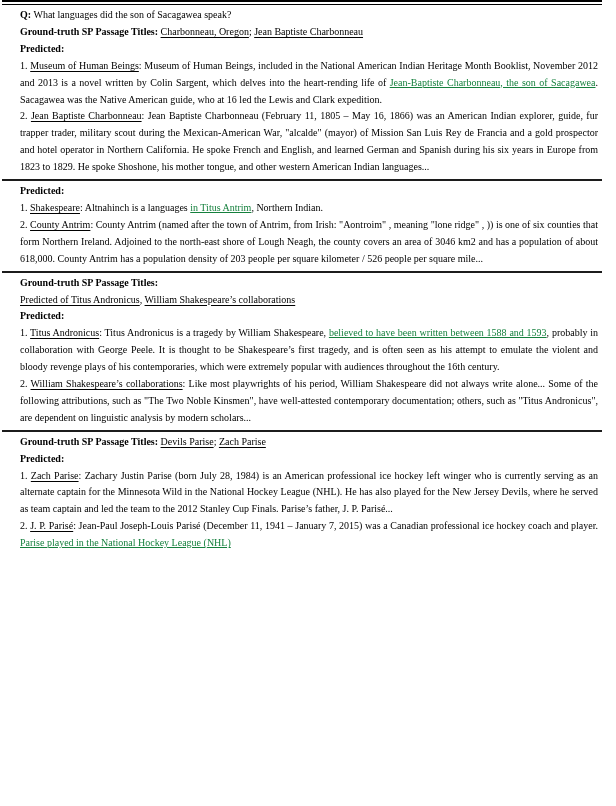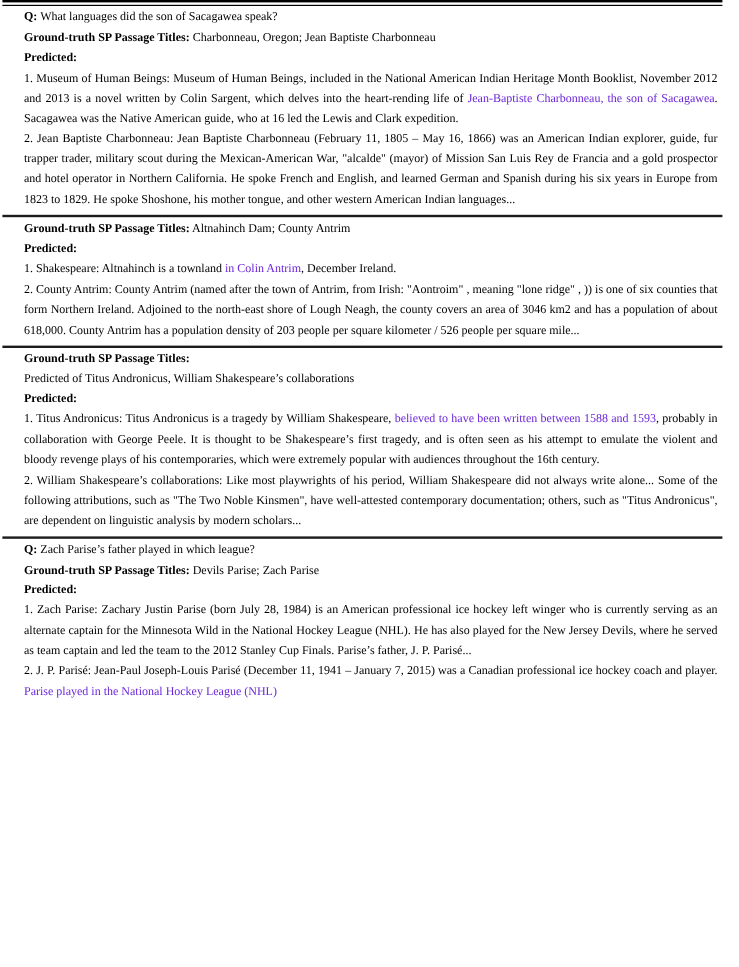--- a/index.html
+++ b/index.html
@@ -15,54 +15,52 @@
     border-top:2px solid #000;border-bottom:1px solid #000;
     margin:0 -4px 0 -18px;
   }
   .hrule{
     height:0;border-top:2px solid #1c1c1c;
     margin:0 -4px 0 -18px;
   }
   .section{padding:2px 0 3px;}
   .line,.passage{text-align:justify;}
   .bold{font-weight:bold;}
-  .ul{text-underline-offset:2px;text-decoration-thickness:1px;}
-  .hl{color:#6d28d9;}
+  .ul{text-decoration:underline;text-underline-offset:2px;text-decoration-thickness:1px;}
+  .hl{color:#15803d;text-decoration:underline;}
 </style>
 </head>
 <body>
 
 <div class="page">
   <div class="hrule-double"></div>
   <div id="sections-root">
       <div class="section">
         <div class="line"><span class="bold">Q:</span> <span>What languages did the son of Sacagawea speak?</span></div>
         <div class="line"><span class="bold">Ground-truth SP Passage Titles:</span> <span class="ul">Charbonneau, Oregon</span><span>; </span><span class="ul">Jean Baptiste Charbonneau</span></div>
         <div class="line"><span class="bold">Predicted:</span></div>
         <div class="passage"><span>1.</span> <span class="ul">Museum of Human Beings</span><span>:</span><span> Museum of Human Beings, included in the National American Indian Heritage Month Booklist, November 2012 and 2013 is a novel written by Colin Sargent, which delves into the heart-rending life of </span><span class="hl">Jean-Baptiste Charbonneau, the son of Sacagawea</span><span>. Sacagawea was the Native American guide, who at 16 led the Lewis and Clark expedition.</span></div>
         <div class="passage"><span>2.</span> <span class="ul">Jean Baptiste Charbonneau</span><span>:</span><span> Jean Baptiste Charbonneau (February 11, 1805 – May 16, 1866) was an American Indian explorer, guide, fur trapper trader, military scout during the Mexican-American War, "alcalde" (mayor) of Mission San Luis Rey de Francia and a gold prospector and hotel operator in Northern California. He spoke French and English, and learned German and Spanish during his six years in Europe from 1823 to 1829. He spoke Shoshone, his mother tongue, and other western American Indian languages...</span></div>
       </div>
       <div class="hrule"></div>
       <div class="section">
-        <div class="line"><span class="bold">Ground-truth SP Passage Titles:</span> <span class="ul">Altnahinch Dam</span><span>; </span><span class="ul">County Antrim</span></div>
         <div class="line"><span class="bold">Predicted:</span></div>
-        <div class="passage"><span>1.</span> <span class="ul">Shakespeare</span><span>:</span><span> Altnahinch is a townland </span><span class="hl">in Colin Antrim</span><span>, December Ireland.</span></div>
+        <div class="passage"><span>1.</span> <span class="ul">Shakespeare</span><span>:</span><span> Altnahinch is a languages </span><span class="hl">in Titus Antrim</span><span>, Northern Indian.</span></div>
         <div class="passage"><span>2.</span> <span class="ul">County Antrim</span><span>:</span><span> County Antrim (named after the town of Antrim, from Irish: "Aontroim" , meaning "lone ridge" , )) is one of six counties that form Northern Ireland. Adjoined to the north-east shore of Lough Neagh, the county covers an area of 3046 km2 and has a population of about 618,000. County Antrim has a population density of 203 people per square kilometer / 526 people per square mile...</span></div>
       </div>
       <div class="hrule"></div>
       <div class="section">
         <div class="line"><span class="bold">Ground-truth SP Passage Titles:</span></div>
         <div class="line"><span class="ul">Predicted of Titus Andronicus</span><span>, </span><span class="ul">William Shakespeare’s collaborations</span></div>
         <div class="line"><span class="bold">Predicted:</span></div>
         <div class="passage"><span>1.</span> <span class="ul">Titus Andronicus</span><span>:</span><span> Titus Andronicus is a tragedy by William Shakespeare, </span><span class="hl">believed to have been written between 1588 and 1593</span><span>, probably in collaboration with George Peele. It is thought to be Shakespeare’s first tragedy, and is often seen as his attempt to emulate the violent and bloody revenge plays of his contemporaries, which were extremely popular with audiences throughout the 16th century.</span></div>
         <div class="passage"><span>2.</span> <span class="ul">William Shakespeare’s collaborations</span><span>:</span><span> Like most playwrights of his period, William Shakespeare did not always write alone... Some of the following attributions, such as "The Two Noble Kinsmen", have well-attested contemporary documentation; others, such as "Titus Andronicus", are dependent on linguistic analysis by modern scholars...</span></div>
       </div>
       <div class="hrule"></div>
       <div class="section">
-        <div class="line"><span class="bold">Q:</span> <span>Zach Parise’s father played in which league?</span></div>
         <div class="line"><span class="bold">Ground-truth SP Passage Titles:</span> <span class="ul">Devils Parise</span><span>; </span><span class="ul">Zach Parise</span></div>
         <div class="line"><span class="bold">Predicted:</span></div>
         <div class="passage"><span>1.</span> <span class="ul">Zach Parise</span><span>:</span><span> Zachary Justin Parise (born July 28, 1984) is an American professional ice hockey left winger who is currently serving as an alternate captain for the Minnesota Wild in the National Hockey League (NHL). He has also played for the New Jersey Devils, where he served as team captain and led the team to the 2012 Stanley Cup Finals. Parise’s father, J. P. Parisé...</span></div>
         <div class="passage"><span>2.</span> <span class="ul">J. P. Parisé</span><span>:</span><span> Jean-Paul Joseph-Louis Parisé (December 11, 1941 – January 7, 2015) was a Canadian professional ice hockey coach and player. </span><span class="hl">Parise played in the National Hockey League (NHL)</span></div>
       </div>
     </div>
 
 </div>
 
 </body></html>

